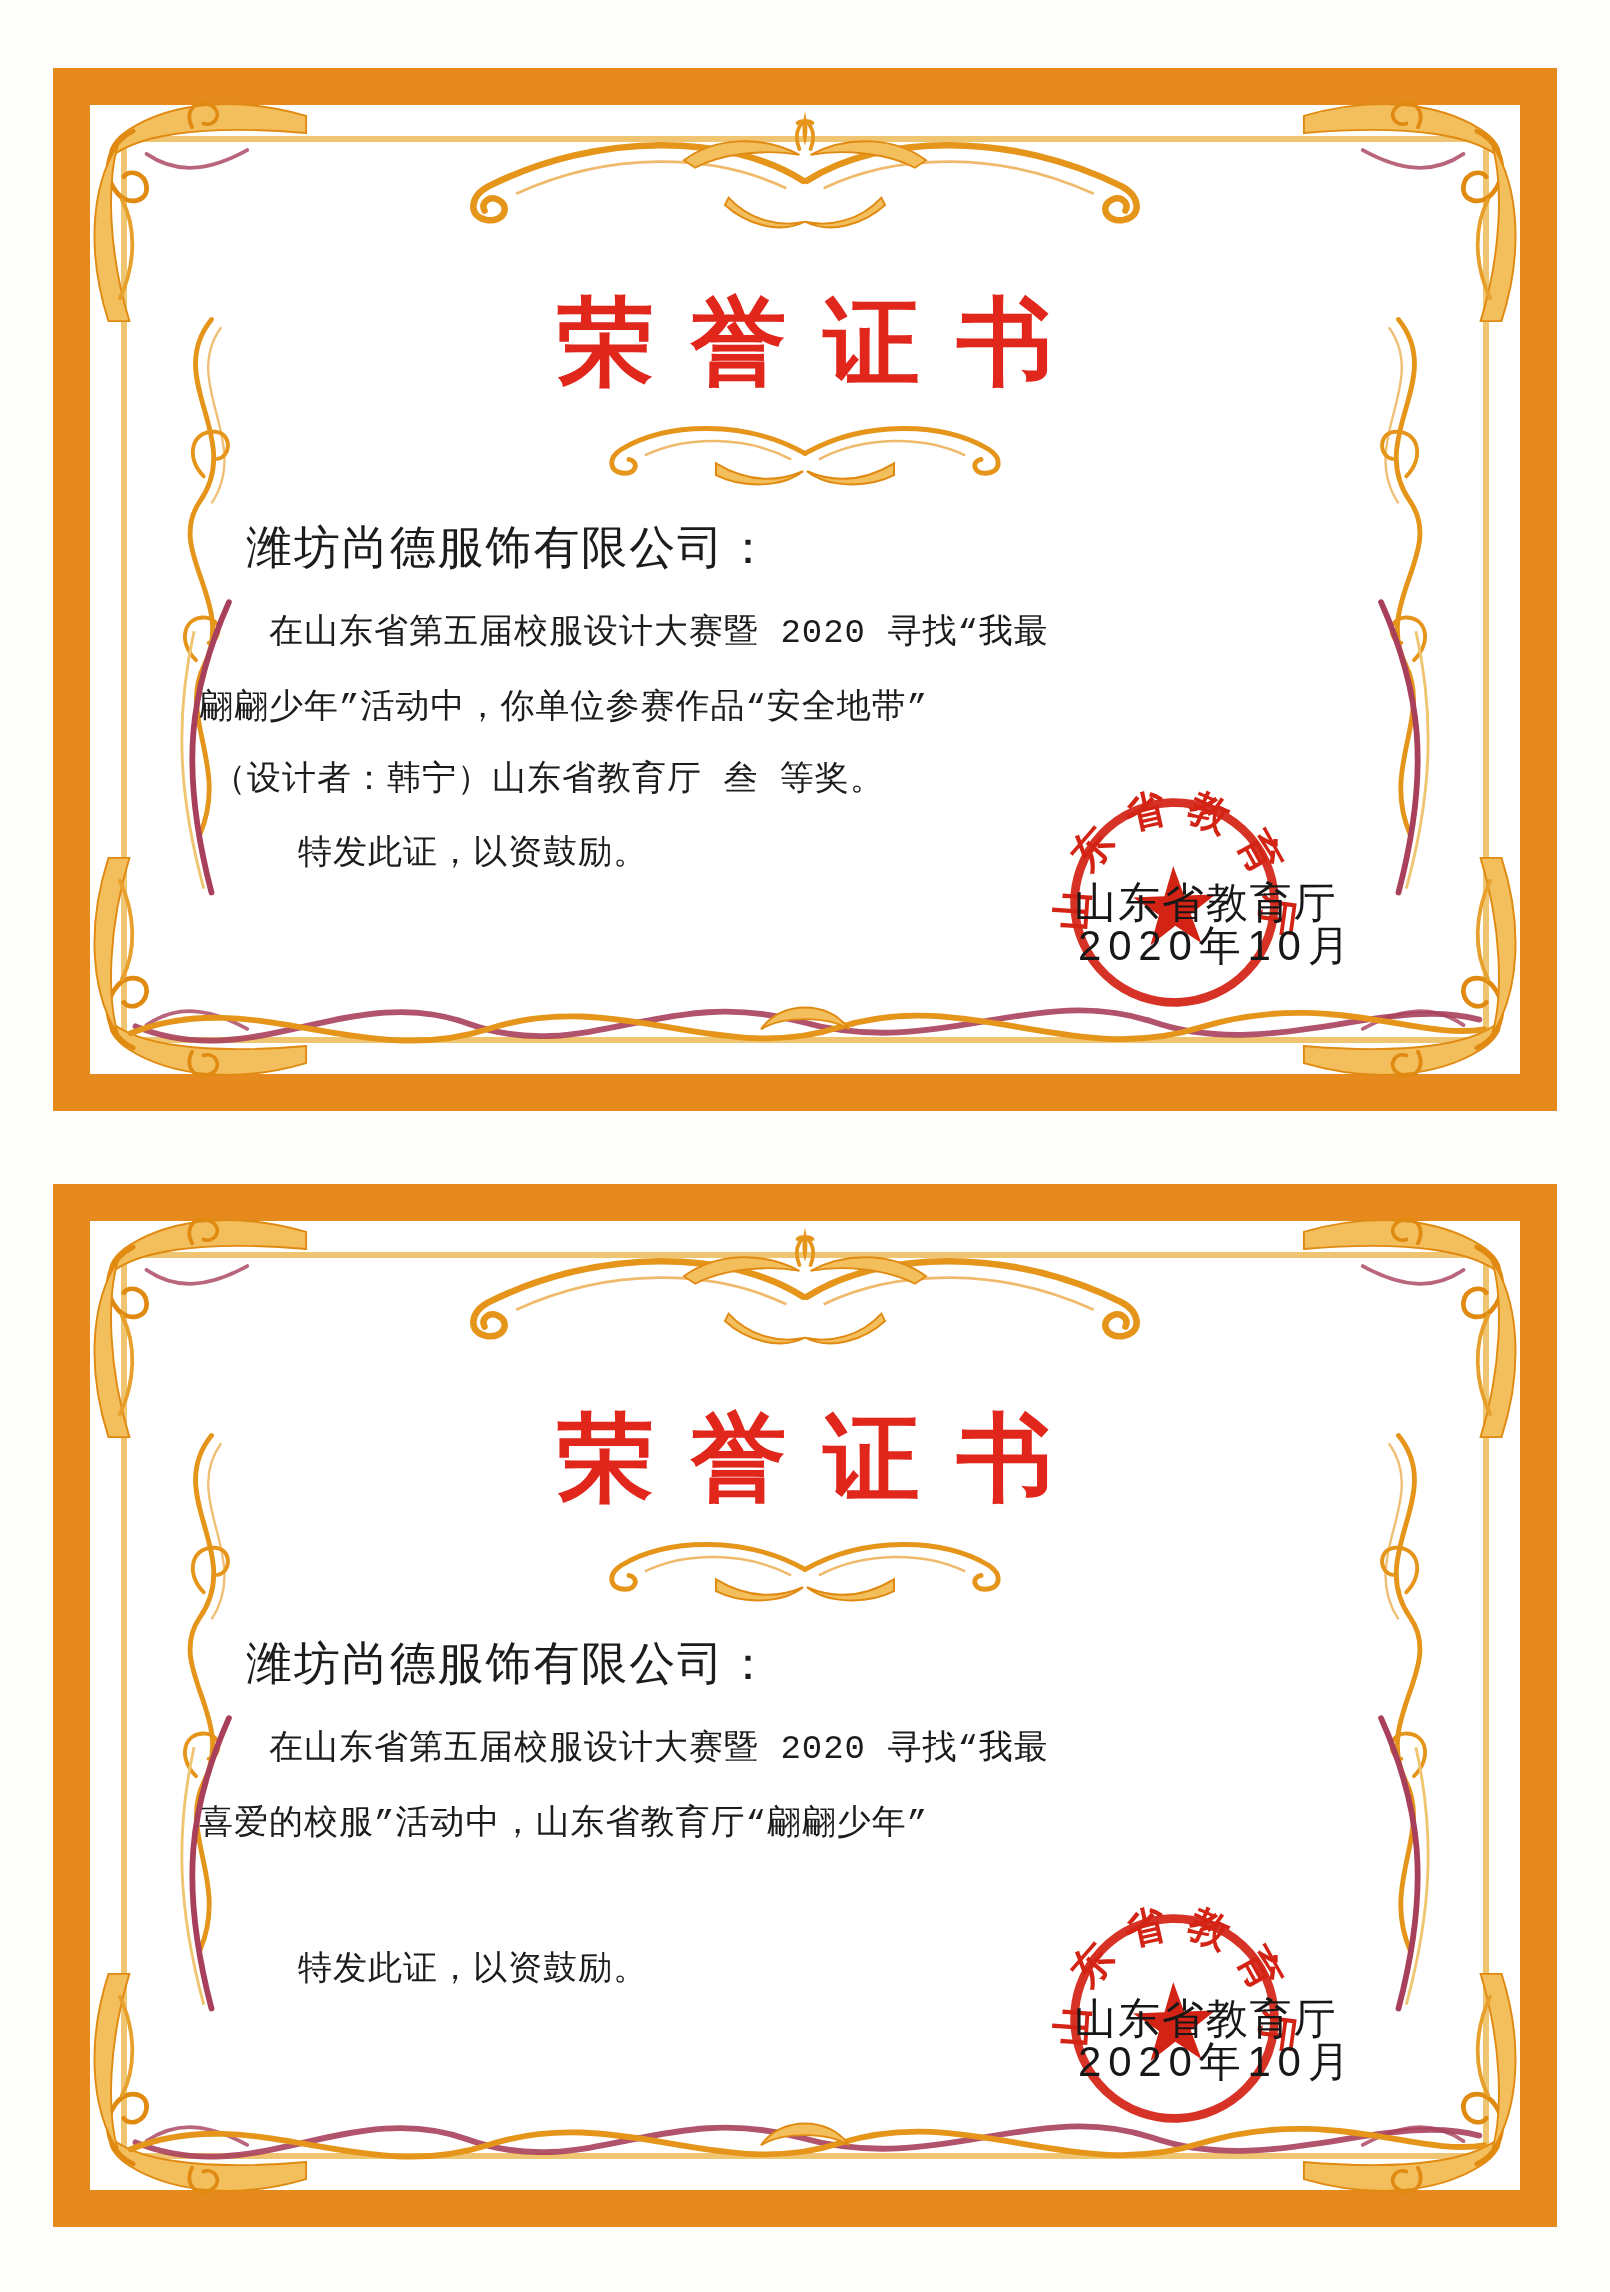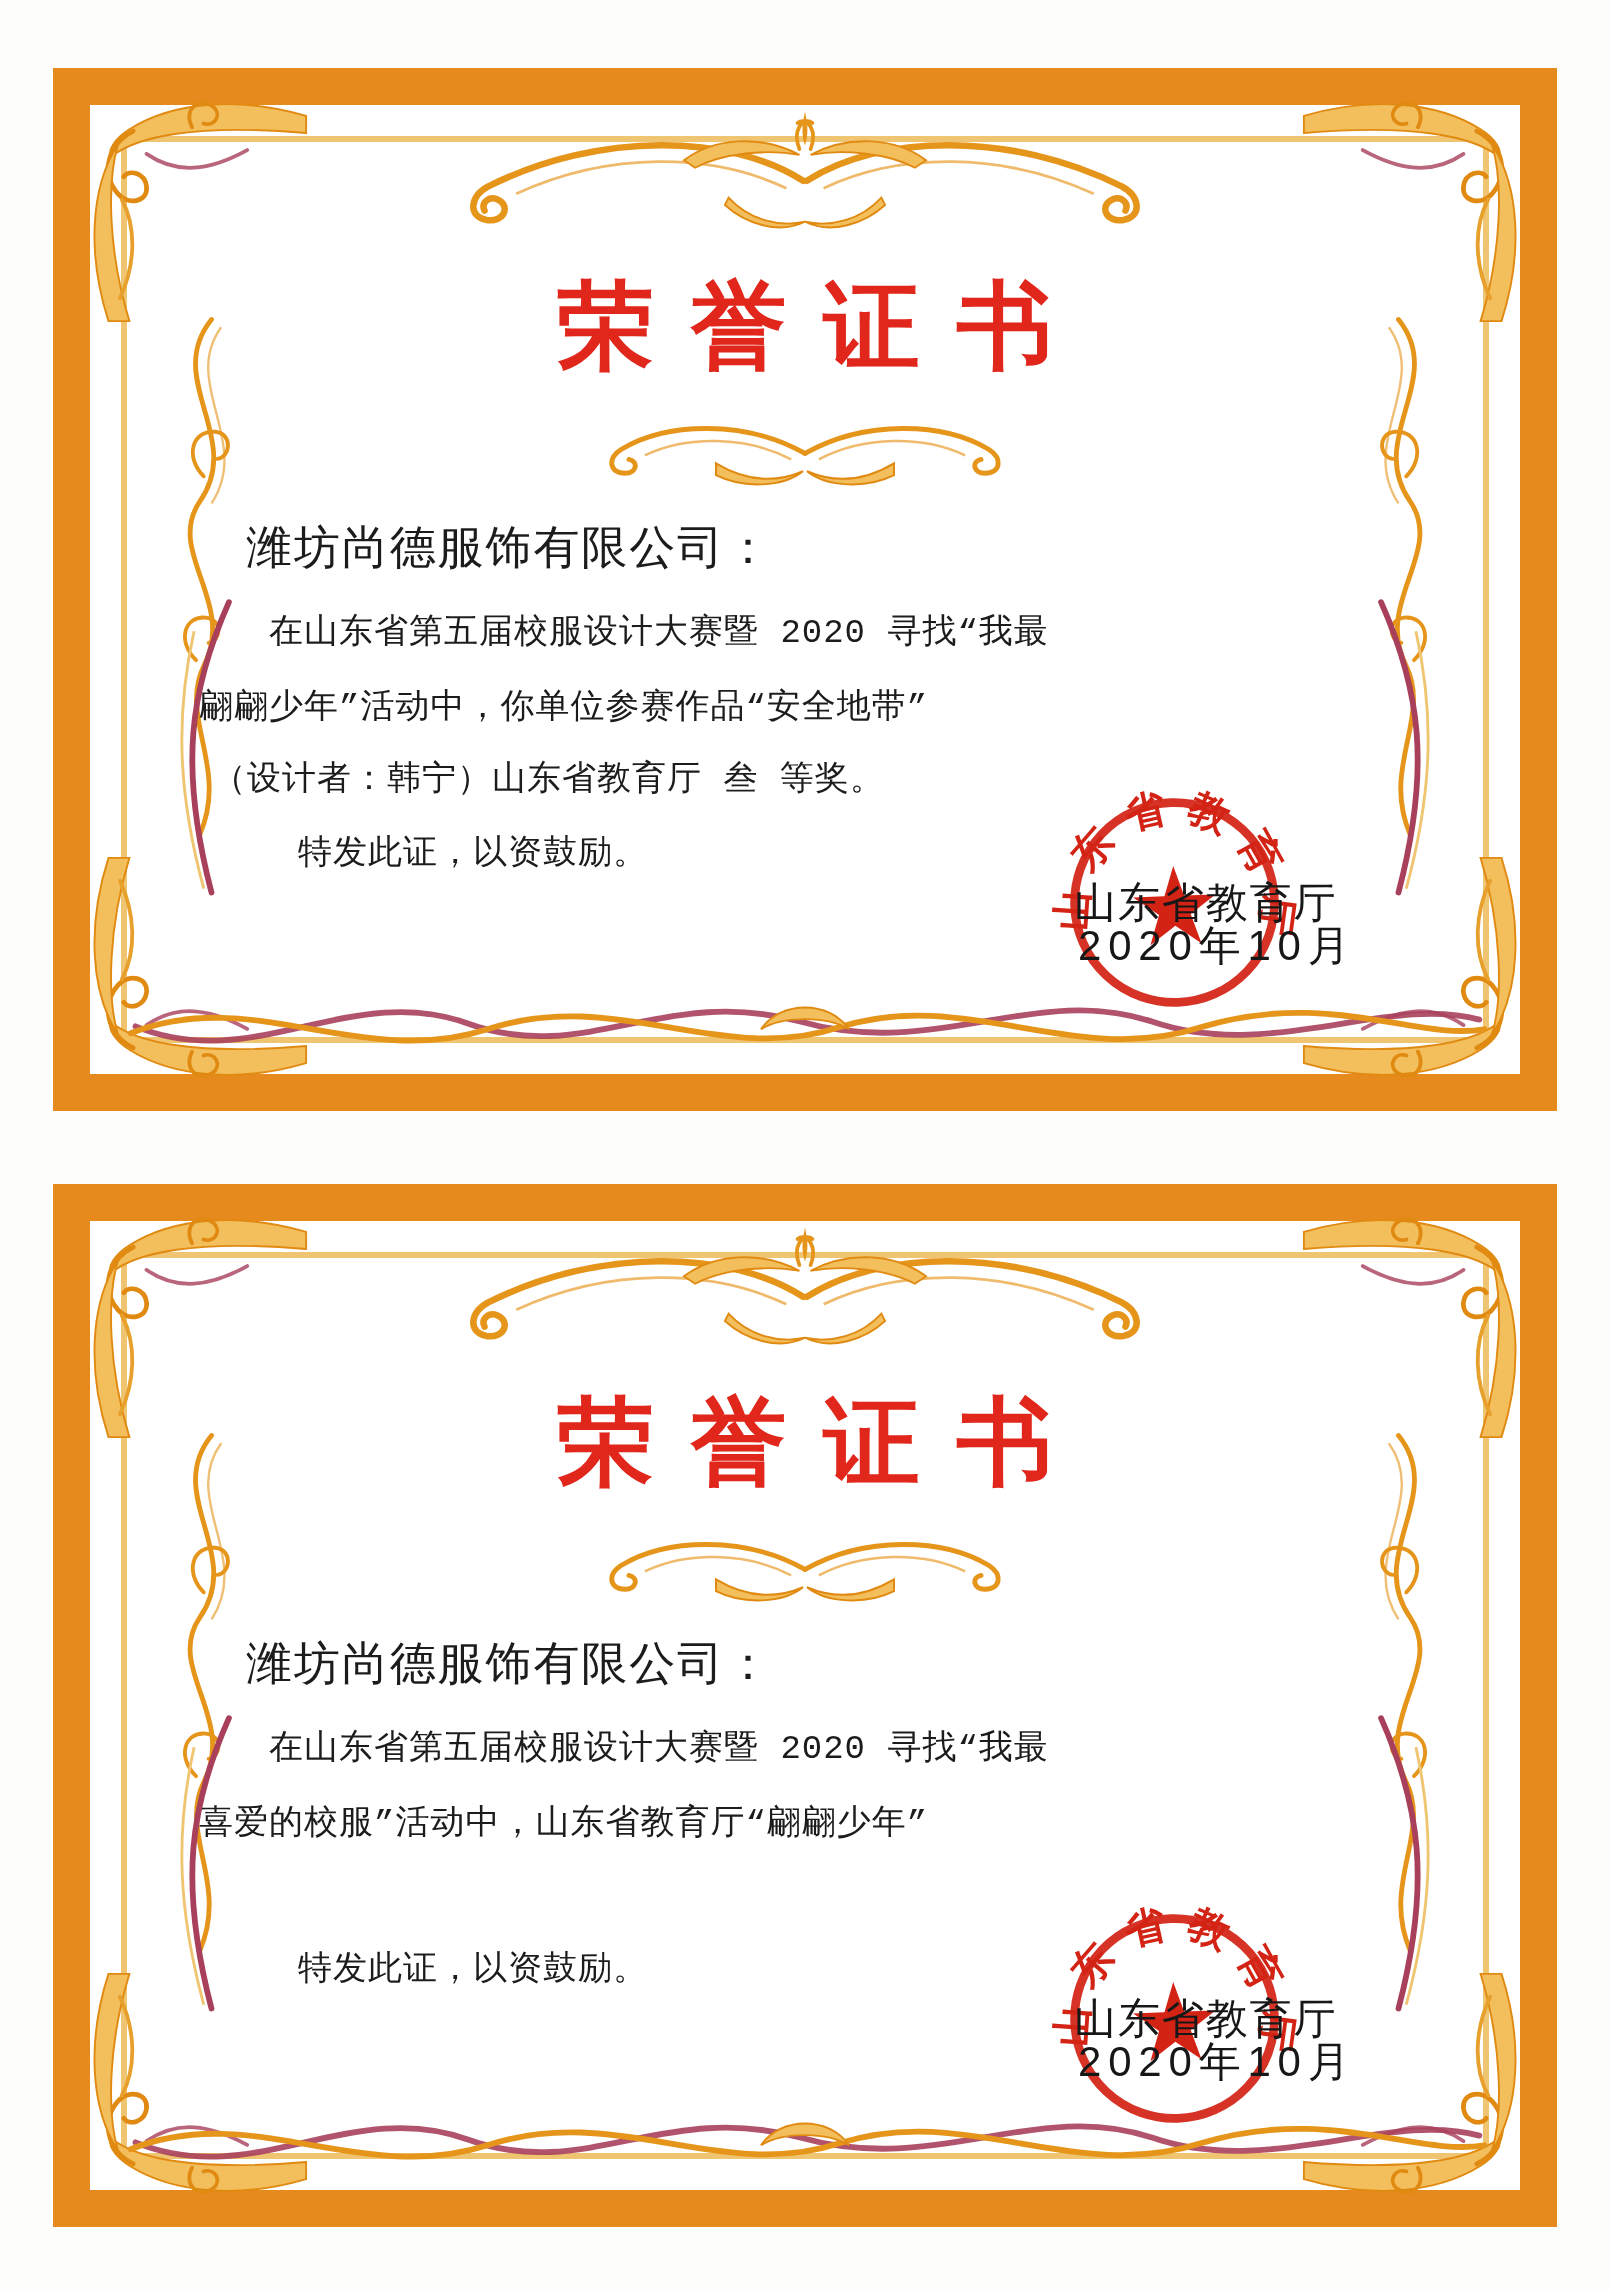--- a/index.html
+++ b/index.html
@@ -18,21 +18,21 @@
   .corner.tr { right:27px; top:27px; transform:scaleX(-1); }
   .corner.bl { left:27px; bottom:27px; transform:scaleY(-1); }
   .corner.br { right:27px; bottom:27px; transform:scale(-1,-1); }
   .top-ornament { top:37px; left:50%; transform:translateX(-50%); width:708px; height:146px; }
   .divider { top:338px; left:50%; transform:translateX(-50%); width:417px; height:89px; }
   .vine-left { left:83px; top:243px; width:121px; height:592px; }
   .vine-right { right:83px; top:243px; width:121px; height:592px; transform:scaleX(-1); }
   .bottom-wave { left:63px; right:63px; bottom:39px; height:99px; }
 
   .title {
-    position:absolute; top:208px; left:0; right:0; margin:0;
+    position:absolute; top:224px; left:0; right:0; margin:0;
     text-align:center; font-size:96px; line-height:1.05; font-weight:900;
     color:var(--title_red,#E1261B); letter-spacing:37px; text-indent:37px;
     font-family:"Liberation Sans", sans-serif;
   }
   .addressee {
     position:absolute; left:177px; top:433px; margin:16px;
     font-size:46px; color:var(--ink,#1c1c1c); font-weight:500; letter-spacing:1.9px;
   }
   .bodyline {
     position:absolute; margin:16px; font-size:34px; color:var(--ink,#1c1c1c);

